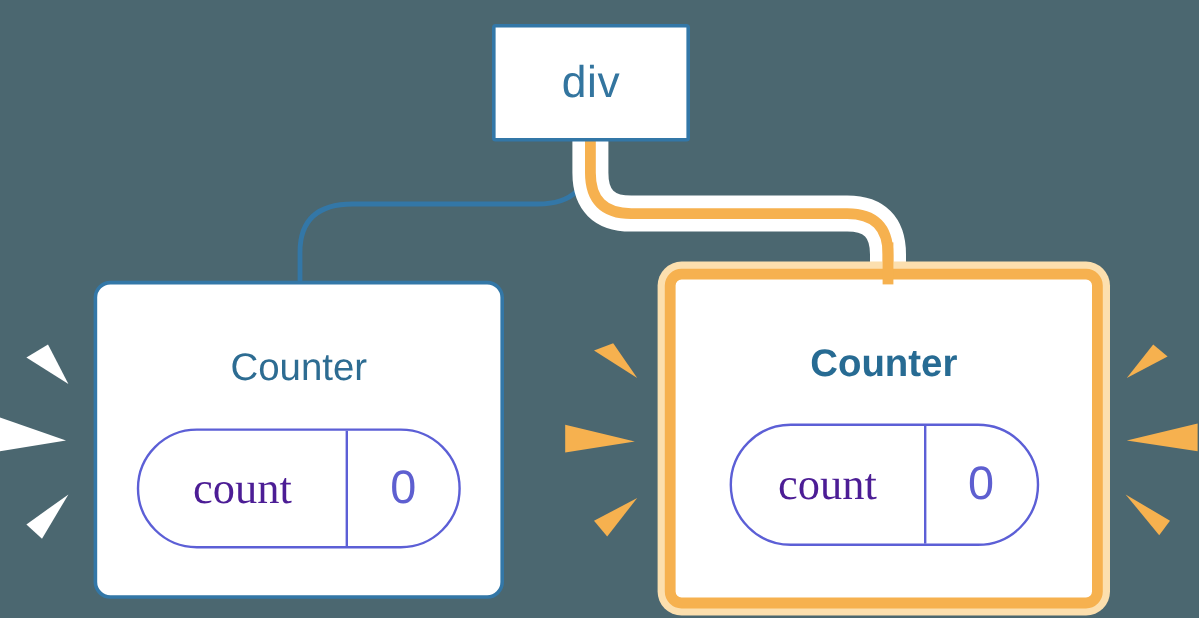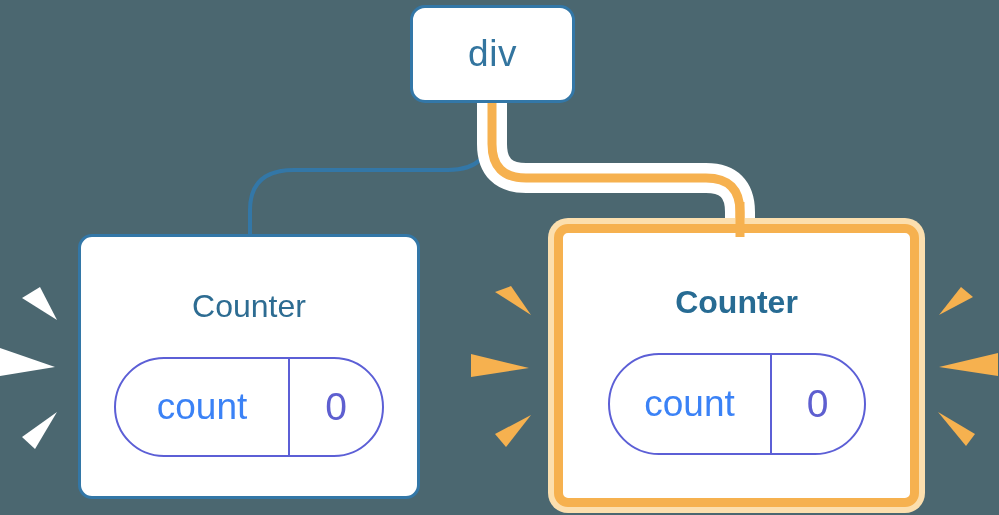--- a/index.html
+++ b/index.html
@@ -4,22 +4,22 @@
 <style>
   html,body{margin:0;padding:0;background:#4b6770;}
   .stage{
     position:relative;width:999px;height:515px;overflow:hidden;
     background:#4b6770;
     font-family:"Liberation Sans",sans-serif;
   }
   .layer{position:absolute;left:0;top:0;width:999px;height:515px;pointer-events:none;}
   .node{position:absolute;background:#ffffff;box-sizing:border-box;}
   .root-node{
-    left:410px;top:5px;width:165px;height:98px;
-    border:3px solid #3377a7;border-radius:15px;
+    left:410px;top:20px;width:165px;height:98px;
+    border:3px solid #3377a7;border-radius:3px;
     display:flex;align-items:center;justify-content:center;
     font-size:37px;font-weight:500;color:#33759f;letter-spacing:.5px;
   }
   .counter-left{
     left:78px;top:234px;width:342px;height:265px;
     border:3px solid #3377a7;border-radius:14px;
   }
   .counter-right{
     left:554px;top:224px;width:365px;height:283px;
     border:9px solid #f6b14f;border-radius:14px;
@@ -34,21 +34,21 @@
   .state-pill{
     position:absolute;left:50%;top:120px;transform:translateX(-50%);
     width:270px;height:100px;box-sizing:border-box;
     border:2.5px solid #5c5fd6;border-radius:999px;
     display:flex;background:#ffffff;
   }
   .counter-right .state-pill{width:258px;height:102px;}
   .state-name{
     flex:1;display:flex;align-items:center;justify-content:center;
     border-right:2.5px solid #5c5fd6;
-    font-size:37px;color:#3b82f6;
+    font-size:37px;color:#4c1d95;font-family:Liberation Serif, serif;
   }
   .state-value{
     width:92px;display:flex;align-items:center;justify-content:center;
     font-size:39px;color:#5e5fd0;
   }
 </style>
 </head>
 <body>
 
 <div class="stage">

